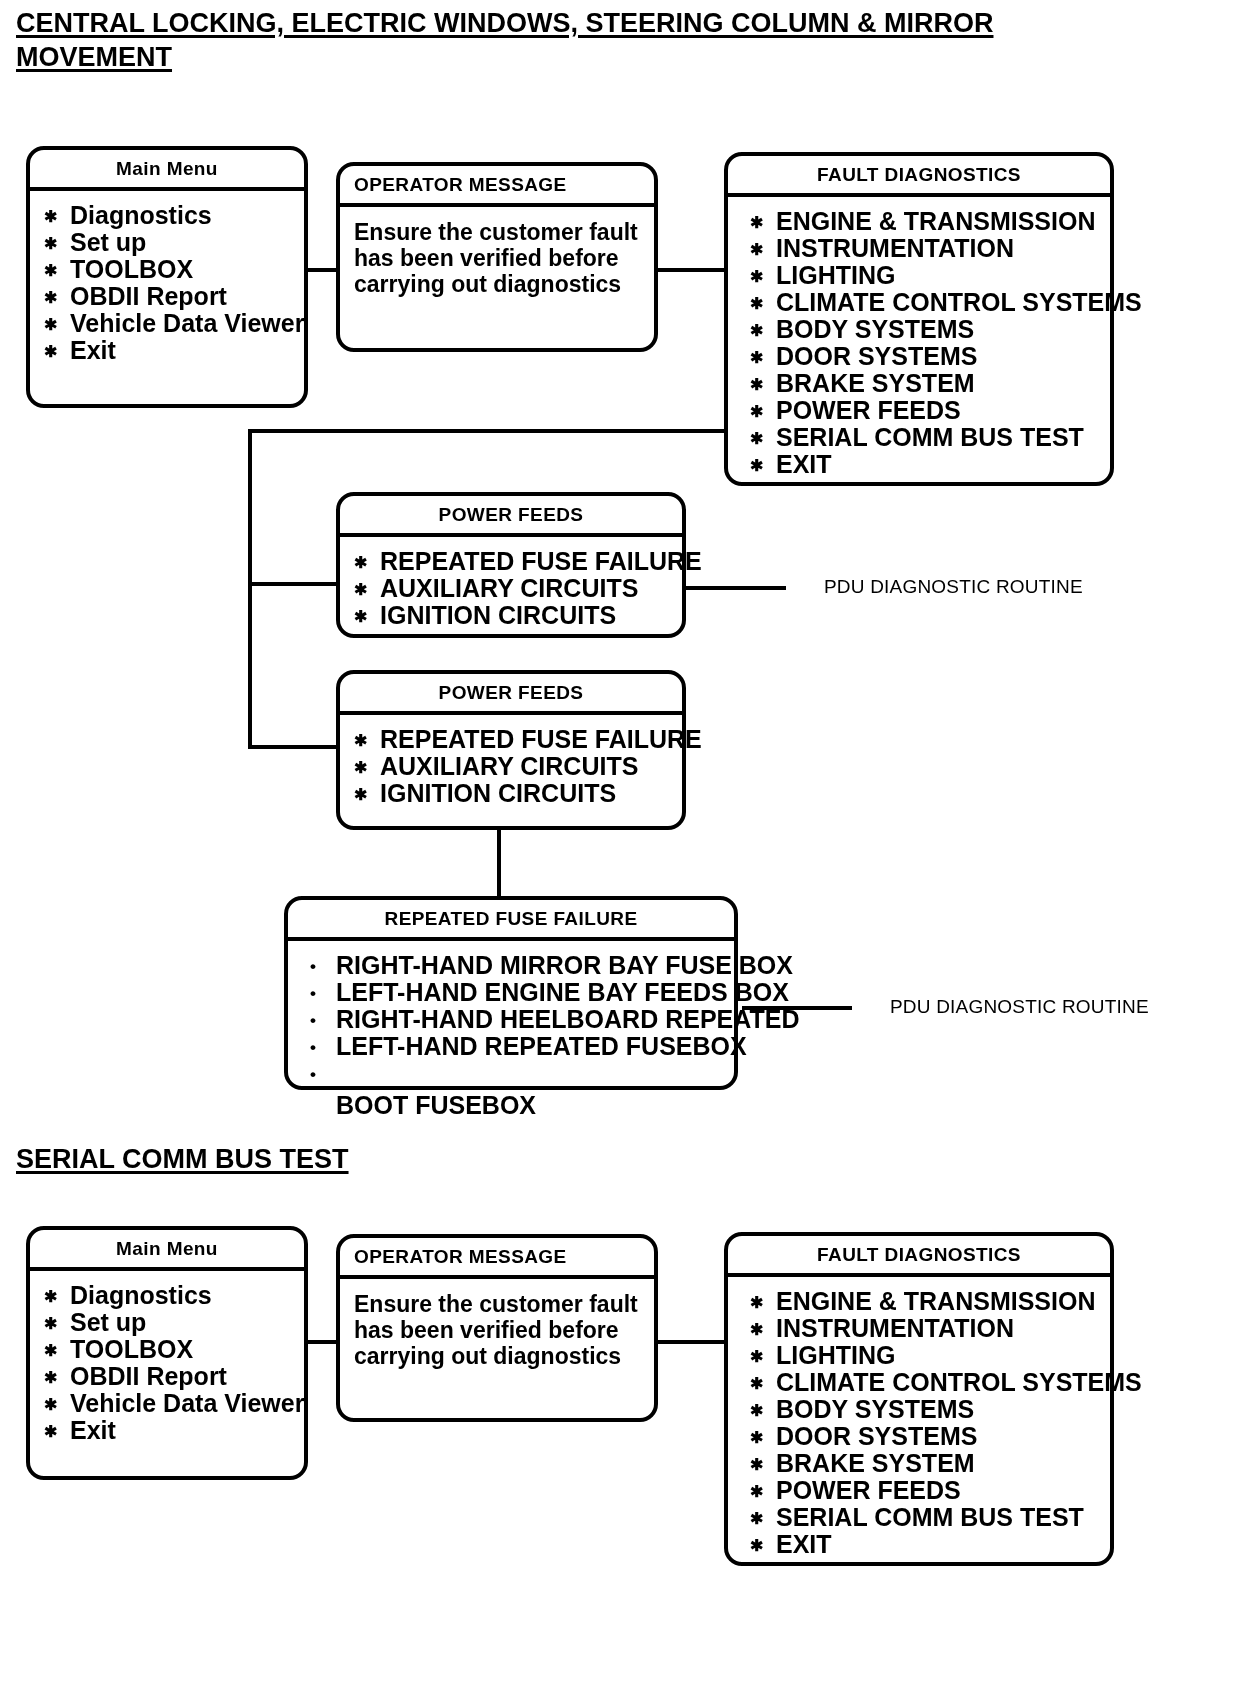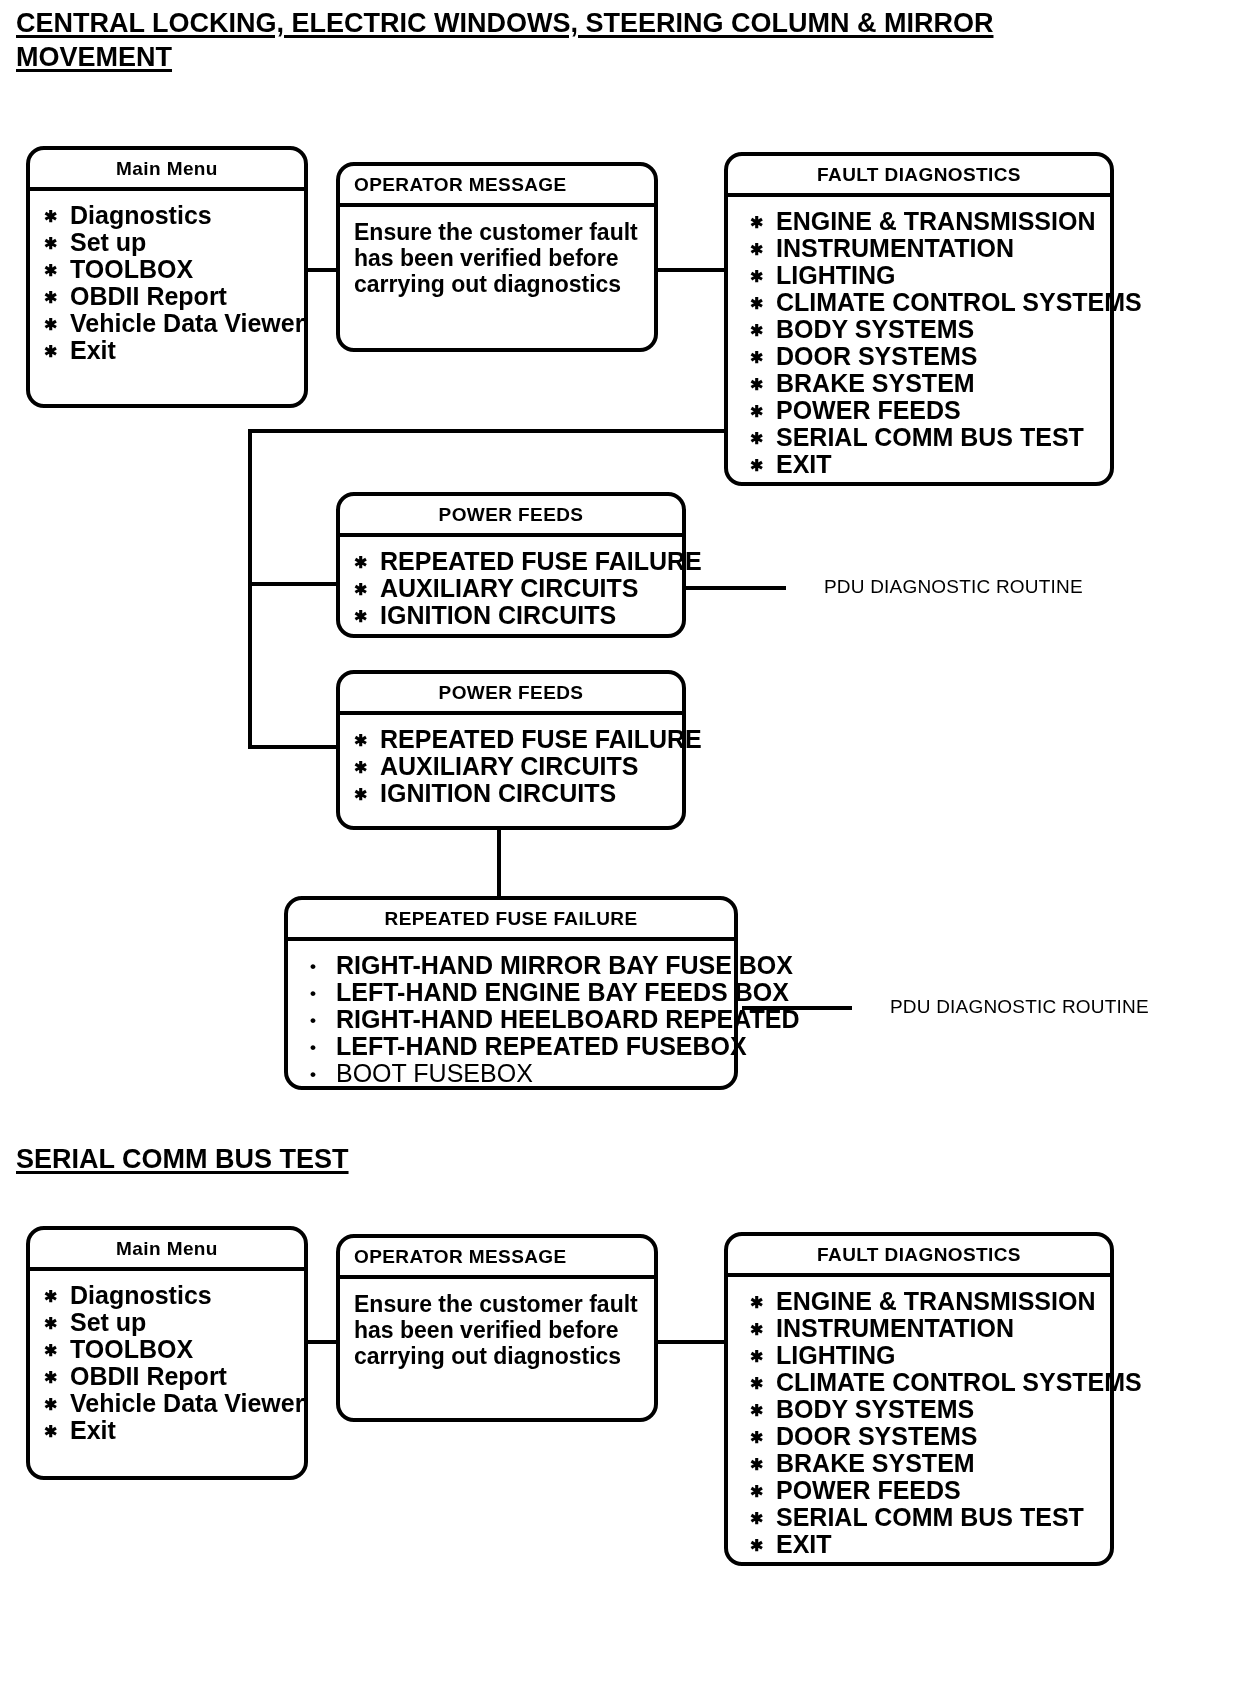--- a/index.html
+++ b/index.html
@@ -263,21 +263,21 @@
         <li>
             <span class="bullet dot"></span>
             <span class="itxt" style="font-weight:bold;">RIGHT-HAND HEELBOARD REPEATED</span>
           </li>
         <li>
             <span class="bullet dot"></span>
             <span class="itxt" style="font-weight:bold;">LEFT-HAND REPEATED FUSEBOX</span>
           </li>
         <li>
             <span class="bullet dot"></span>
-            <span class="itxt" style="font-weight:normal;">BOOT FUSEBOX</span>
+            <span class="itxt" style="font-weight:bold;margin-top:32px;">BOOT FUSEBOX</span>
           </li>
       </ul>
     </div>
   </div>
 
   <div class="ext-label" style="left:858px; top:996px;">PDU DIAGNOSTIC ROUTINE</div>
 
   <div class="section-title" id="title-2">SERIAL COMM BUS TEST</div>
 
   <div class="line hline" style="left:306px; top:1340px; width:34px;"></div>

